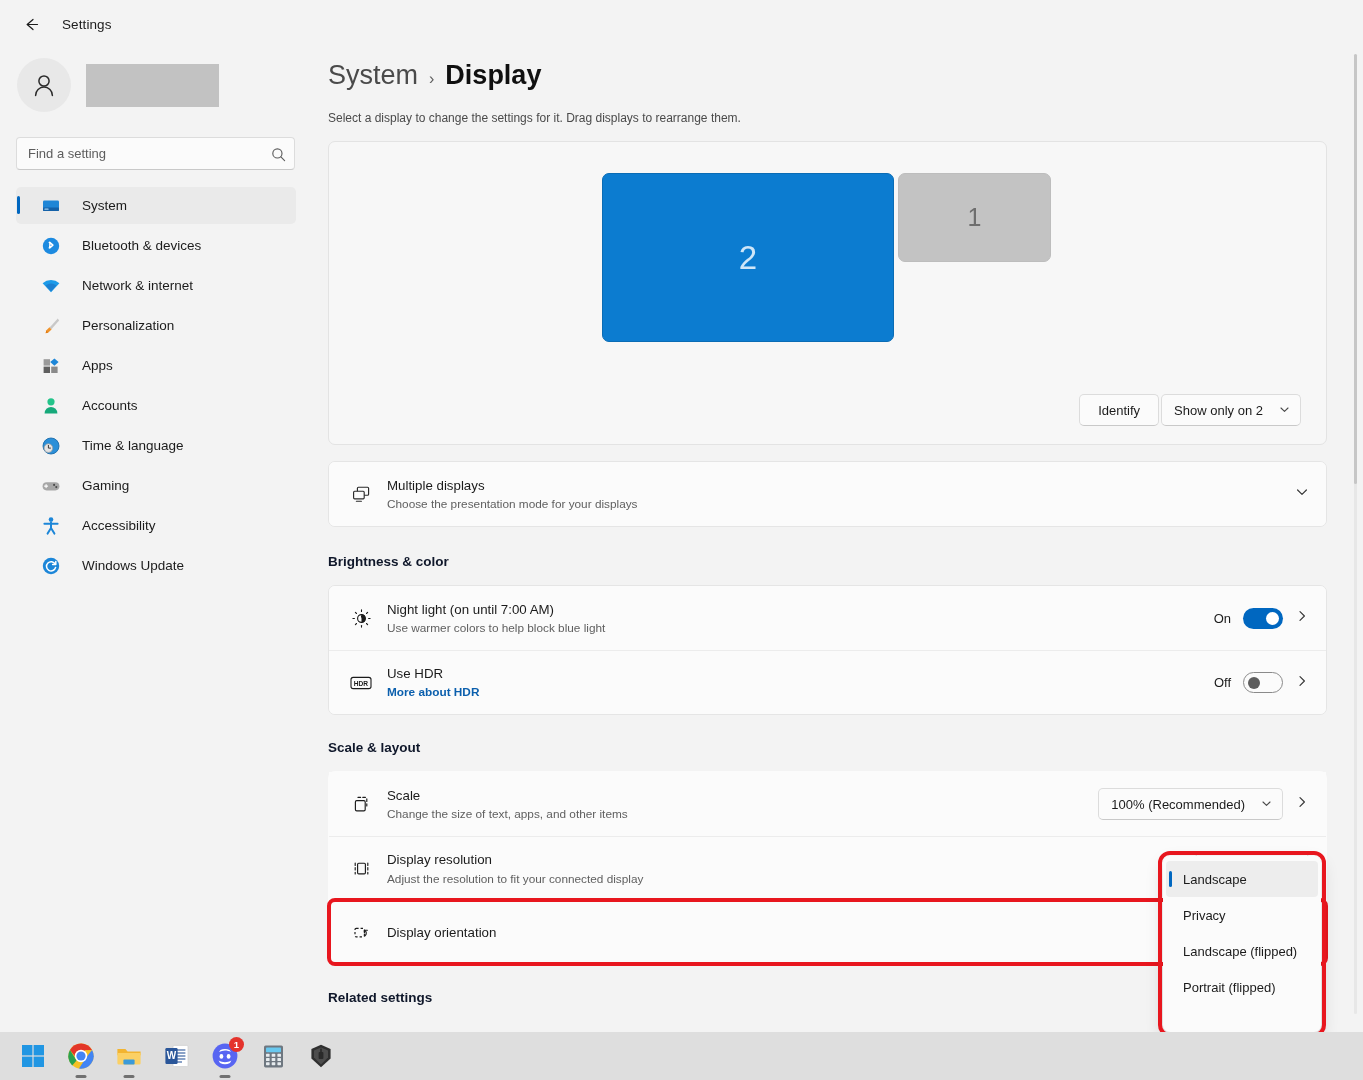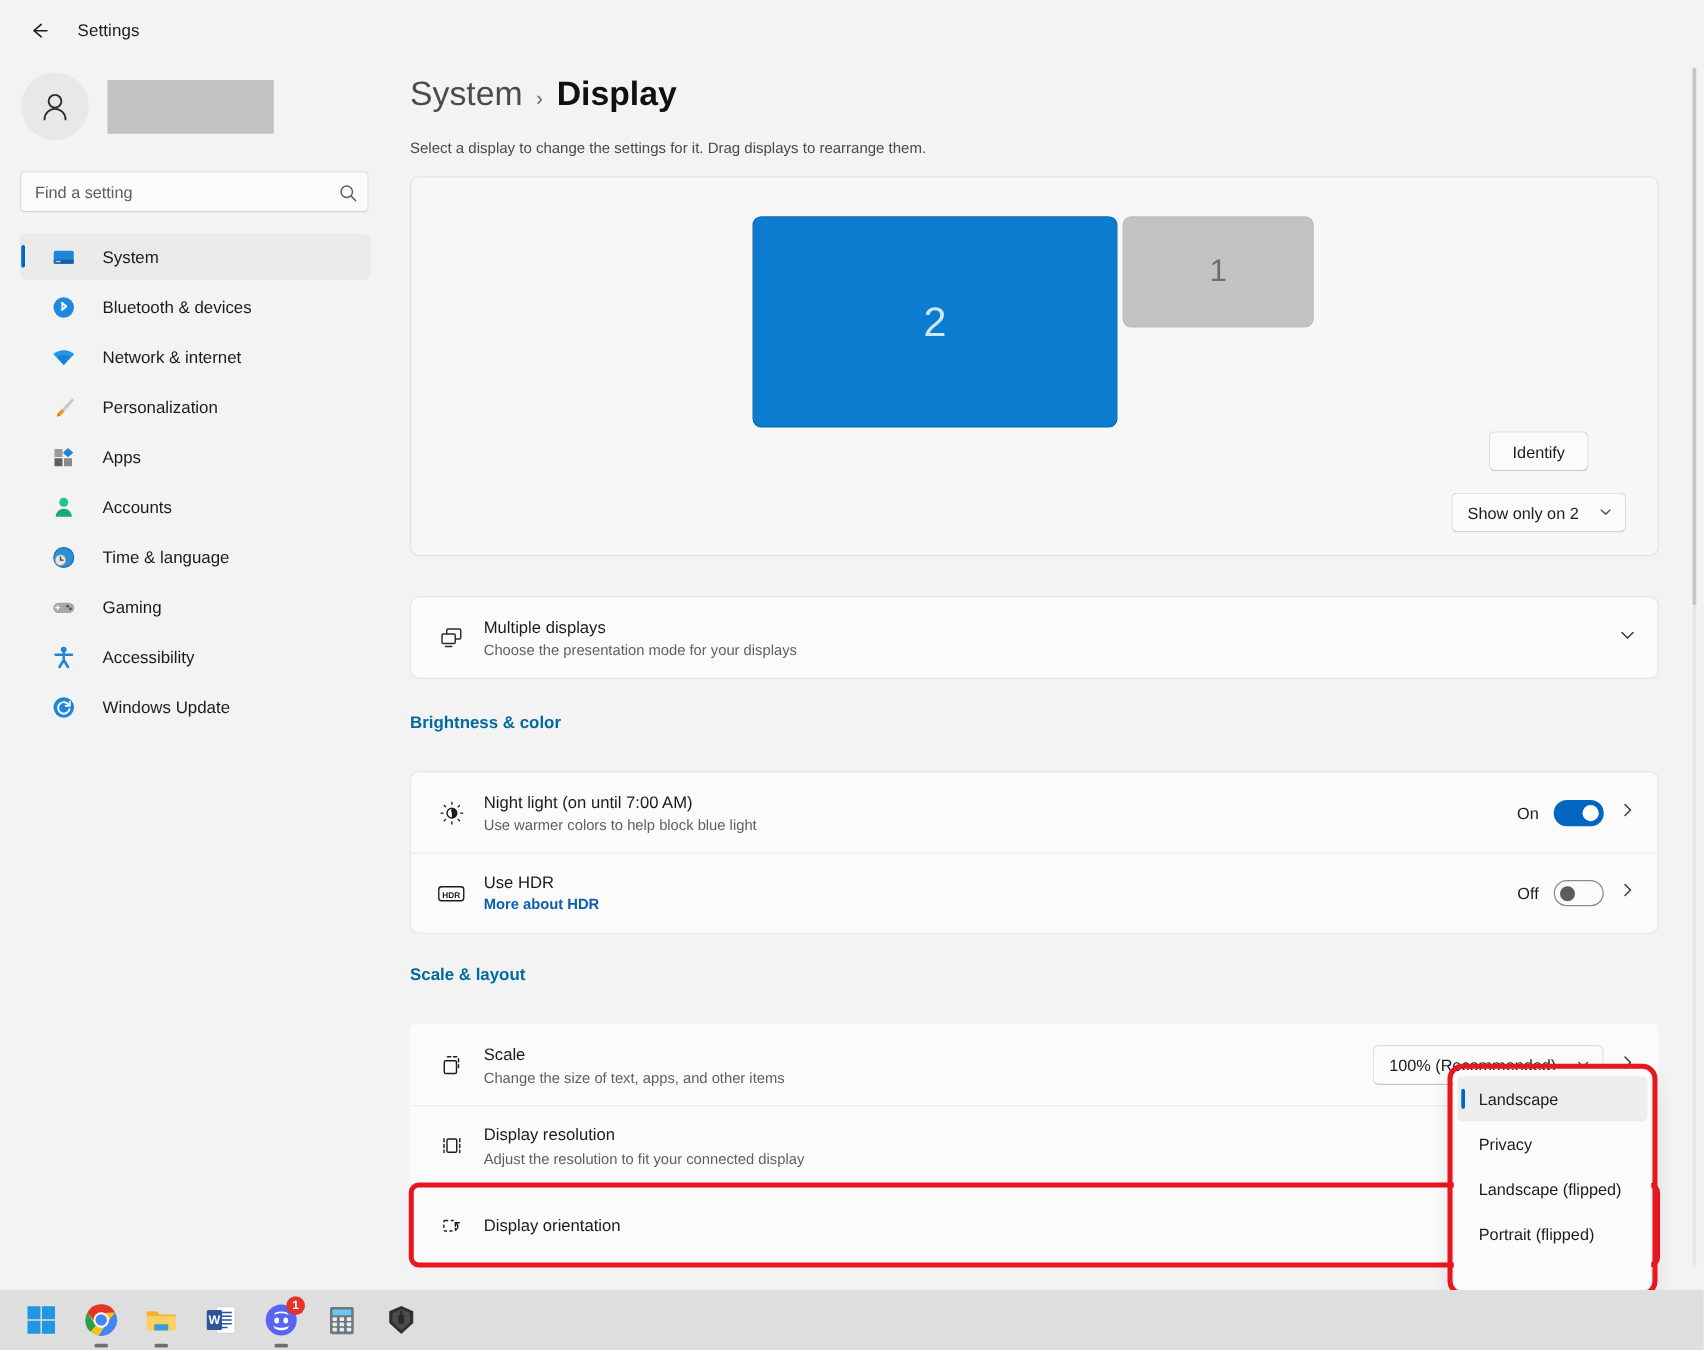--- a/index.html
+++ b/index.html
@@ -148,21 +148,21 @@
   .mon-1 {
     left: 569px; top: 31px;
     width: 153px; height: 89px;
     background: #c3c3c3;
     color: #6e6e6e;
     font-size: 25px;
     border: 1px solid #bdbdbd;
   }
   .arrange-actions {
     position: absolute; right: 25px; bottom: 18px;
-    display: flex; align-items: center; gap: 17px; flex-direction: column;
+    display: flex; align-items: center; gap: 2px;
   }
   .btn {
     height: 32px;
     background: #fbfbfb;
     border: 1px solid #dcdcdc;
     border-bottom-color: #c9c9c9;
     border-radius: 5px;
     font-family: "Liberation Sans", sans-serif;
     font-size: 13px; color: #1b1b1b;
     padding: 0 18px;
@@ -179,21 +179,21 @@
     display: flex; align-items: center; gap: 16px;
   }
   .chev-dn { flex: 0 0 auto; }
 
   
   .card {
     width: 999px;
     background: #fbfbfb;
     border: 1px solid #e5e5e5;
     border-radius: 7px;
-    margin-top: 32px;
+    margin-top: 16px;
     overflow: hidden;
   }
   .card.group { border-radius: 7px; }
   .row {
     display: flex; align-items: center;
     height: 64px;
     padding: 0 17px 0 14px;
     background: #fbfbfb;
     position: relative;
   }
@@ -227,21 +227,21 @@
     width: 13px; height: 13px; background: #ffffff;
     right: 4px; top: 4px;
   }
   .toggle.off .knob {
     width: 12px; height: 12px; background: #5d5d5d;
     left: 4px; top: 4px;
   }
   .chev-r { flex: 0 0 auto; }
 
   .section-head {
-    font-size: 13.5px; font-weight: bold; color: #0369a1;
+    font-size: 13.5px; font-weight: bold; color: #0f172a;
     margin-top: 25px;
   }
   .section-head.first { margin-top: 27px; }
 
   
   .row.annotated {
     outline: 4px solid #e8161e;
     outline-offset: -2px;
     border-radius: 6px;
     z-index: 2;

